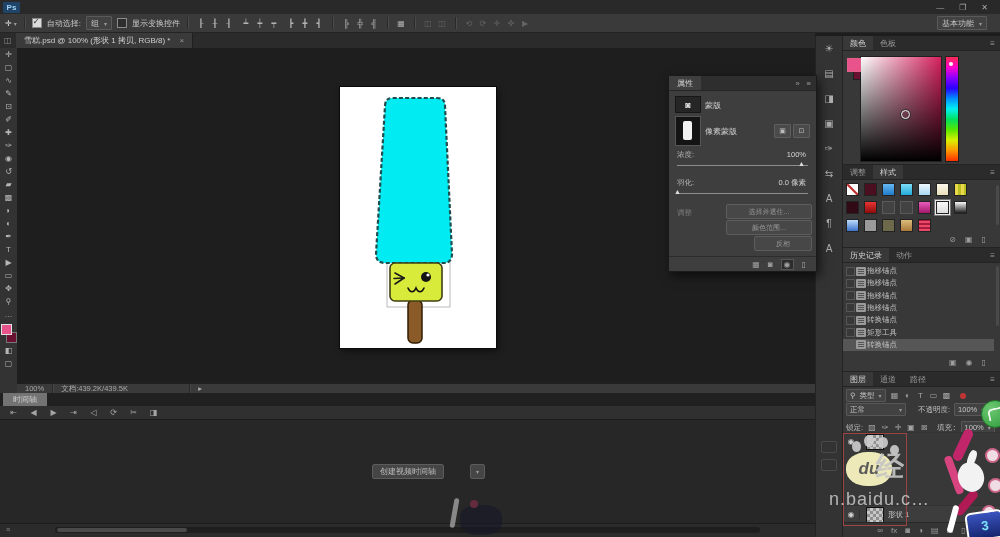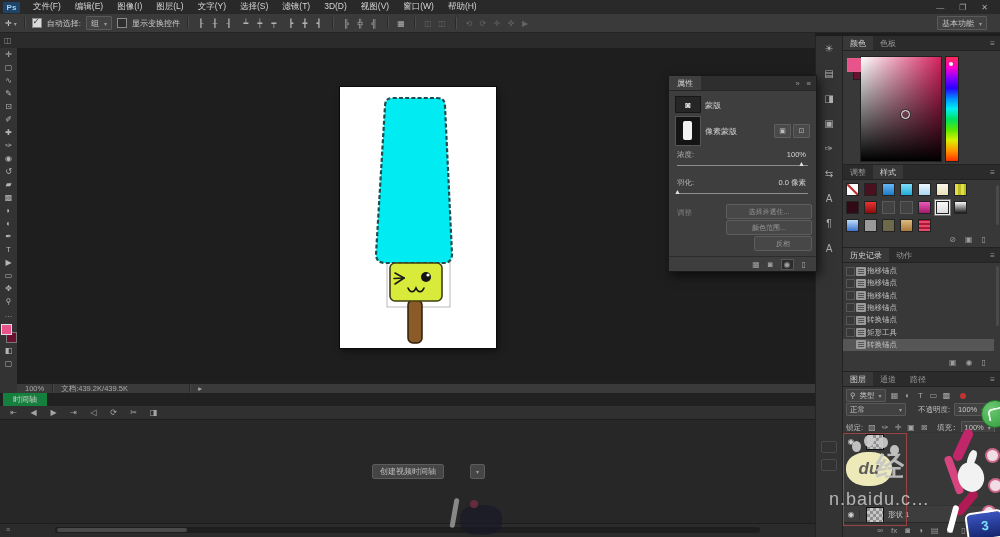--- a/index.html
+++ b/index.html
@@ -44,21 +44,21 @@
   #canvas{position:absolute;left:17px;top:48px;width:798px;height:335px;background:#1e1e1e;}
   .artboard{position:absolute;left:340px;top:87px;width:156px;height:261px;background:#ffffff;
             box-shadow:0 0 0 1px #0a0a0a,2px 3px 7px rgba(0,0,0,.55);}
   
   #statusbar{position:absolute;left:17px;top:383px;width:798px;height:10px;background:#3a3a3a;border-top:1px solid #202020;
              display:flex;align-items:center;font-size:7.5px;color:#a8a8a8;box-sizing:border-box;}
   .sbox{border-right:1px solid #282828;box-shadow:1px 0 0 #474747;padding:0 8px;height:100%;display:flex;align-items:center;white-space:nowrap;}
   
   #timeline{position:absolute;left:0;top:393px;width:815px;height:144px;background:#272727;}
   .tl-tabstrip{position:absolute;left:0;top:0;width:815px;height:13px;background:#212121;border-bottom:1px solid #1a1a1a;}
-  .tl-tab{position:absolute;left:3px;top:0;height:13px;background:#15803d;padding:0 10px;font-size:8px;
+  .tl-tab{position:absolute;left:3px;top:0;height:13px;background:#737373;padding:0 10px;font-size:8px;
           display:flex;align-items:center;color:#cecece;}
   .tl-controls{position:absolute;top:13px;left:0;width:815px;height:14px;background:#303030;border-bottom:1px solid #1d1d1d;
                display:flex;align-items:center;gap:9px;padding-left:8px;box-sizing:border-box;}
   .tl-ctl{color:#a5a5a5;font-size:8px;width:11px;text-align:center;}
   .create-btn{position:absolute;left:372px;top:71px;height:13px;background:#454545;border:1px solid #5c5c5c;border-radius:2px;
               font-size:8px;color:#bdbdbd;display:flex;align-items:center;padding:0 7px;white-space:nowrap;}
   .create-dd{position:absolute;left:470px;top:71px;width:13px;height:13px;background:#454545;border:1px solid #5c5c5c;
              border-radius:2px;color:#999;font-size:6px;display:flex;align-items:center;justify-content:center;}
   .tl-bottom{position:absolute;bottom:0;left:0;width:815px;height:13px;background:#2b2b2b;border-top:1px solid #1d1d1d;}
   .tl-scroll{position:absolute;left:55px;right:55px;top:3px;height:6px;background:#1e1e1e;border-radius:3px;}
@@ -151,34 +151,20 @@
               border:2px solid #fff;border-radius:6px;transform:rotate(-8deg);display:flex;align-items:center;justify-content:center;
               color:#7ae0f8;font-weight:bold;font-size:13px;z-index:46;}
 </style>
 </head>
 <body>
 
 <div id="root">
 
   <div id="menubar">
     <div class="ps-logo">Ps</div>
-    <div style="display:flex">
-
-    <span class="menu-item">文件(F)</span>
-        <span class="menu-item">编辑(E)</span>
-        <span class="menu-item">图像(I)</span>
-        <span class="menu-item">图层(L)</span>
-        <span class="menu-item">文字(Y)</span>
-        <span class="menu-item">选择(S)</span>
-        <span class="menu-item">滤镜(T)</span>
-        <span class="menu-item">3D(D)</span>
-        <span class="menu-item">视图(V)</span>
-        <span class="menu-item">窗口(W)</span>
-        <span class="menu-item">帮助(H)</span>
-      </div>
     <div class="win-controls">
       <span>—</span>
       <span>❐</span>
       <span>✕</span>
     </div>
   </div>
 
   <div id="optionsbar">
     <span class="tool-badge">
       <span>✛</span>
@@ -239,20 +225,24 @@
     <span class="workspace-wrap">
       <span class="dd">
         <span>基本功能</span>
           <span class="car">▾</span>
       </span>
     </span>
   </div>
 
   <div id="tabbar">
     <span class="corner">◫</span>
+    <div class="doc-tab">
+      <span>雪糕.psd @ 100% (形状 1 拷贝, RGB/8) *</span>
+      <span class="close">×</span>
+    </div>
   </div>
 
   <div id="toolbar">
     <div>
 
     <div class="tool">
           <span>✛</span>
         </div>
         <div class="tool">
           <span>▢</span>

